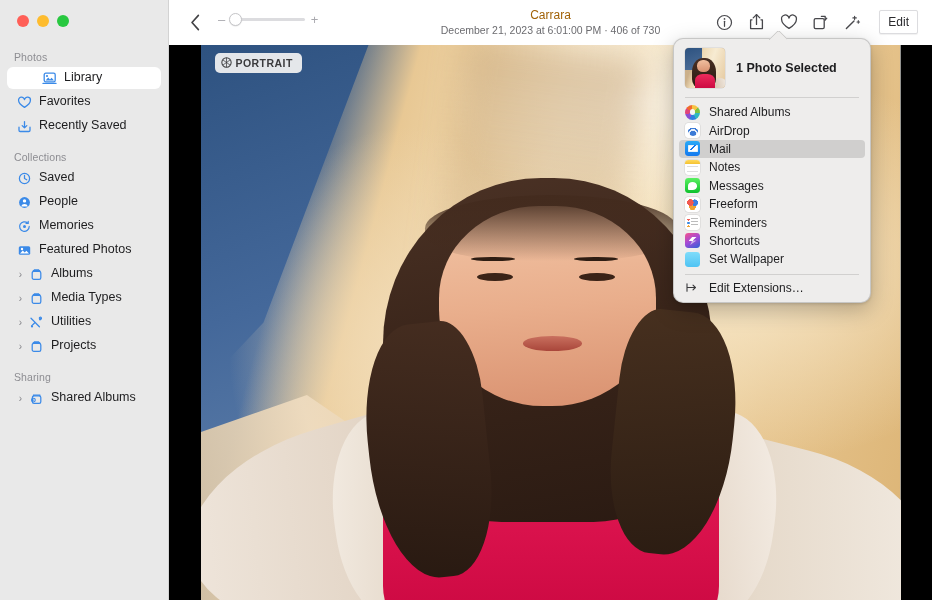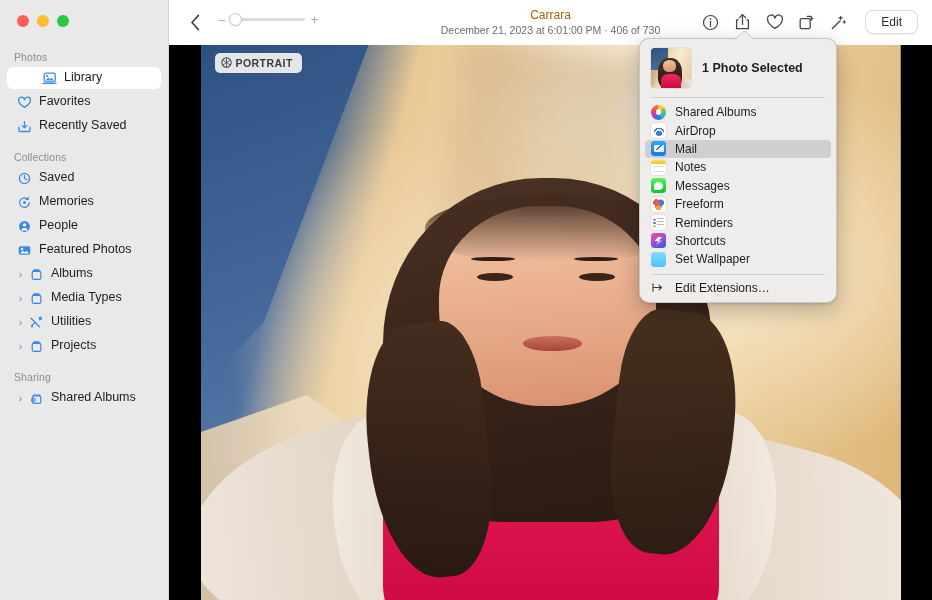--- a/index.html
+++ b/index.html
@@ -98,22 +98,22 @@
     position:absolute; right:14px; top:9px;
     display:flex; align-items:center; gap:3px;
   }
   .tbtn{
     width:29px; height:26px; border-radius:5px;
     display:flex; align-items:center; justify-content:center;
     color:#48484c;
   }
   #edit-button{
     margin-left:9px;
-    height:24px; padding:0 15px;
-    border:1px solid #dcdcdf; border-radius:8px;
+    height:24px; padding:0 8px;
+    border:1px solid #dcdcdf; border-radius:2px;
     background:#ffffff;
     font-size:12px; color:#2a2a2d;
     display:flex; align-items:center;
     box-shadow:0 0.5px 1px rgba(0,0,0,0.06);
   }
 
   
   #photo-area{
     position:absolute; left:169px; top:45px; right:0; bottom:0;
     background:#000000;
@@ -251,21 +251,21 @@
     background:rgba(243,243,243,0.92);
     border-radius:5px;
     display:flex; align-items:center; gap:4px;
     font-size:10.5px; font-weight:700; letter-spacing:0.45px;
     color:#3a3a3c;
     z-index:4;
   }
 
   
   #share-popover{
-    position:absolute; left:639px; top:38px;
+    position:absolute; left:673px; top:38px;
     width:198px;
     background:#eeedec;
     border-radius:10px;
     border:0.5px solid rgba(0,0,0,0.16);
     box-shadow:0 7px 22px rgba(0,0,0,0.25), 0 1px 3px rgba(0,0,0,0.14);
     z-index:30;
     padding:0;
   }
   #popover-arrow{
     position:absolute; top:-8px; left:95px;
@@ -456,38 +456,38 @@
               <path d="M7.5 3.4v3.1l2.2 1.3" fill="none" stroke="#3b8ae8" stroke-width="1.25" stroke-linecap="round"></path>
             </svg>
         </span>
         <span class="lbl">Saved</span>
       </div>
 
       <div class="srow">
         <span class="nodisc"></span>
         <span class="ico">
           <svg width="15" height="13" viewBox="0 0 15 13">
+              <circle cx="7.5" cy="6.5" r="5.4" fill="#3b8ae8"></circle>
+              <circle cx="7.5" cy="4.9" r="1.7" fill="#ffffff"></circle>
+              <path d="M4.1 10.4a3.6 3.6 0 0 1 6.8 0z" fill="#ffffff"></path>
+            </svg>
+        </span>
+        <span class="lbl">People</span>
+      </div>
+
+      <div class="srow">
+        <span class="nodisc"></span>
+        <span class="ico">
+          <svg width="15" height="13" viewBox="0 0 15 13">
               <path d="M12.2 6.5a4.8 4.8 0 1 1-1.5-3.4" fill="none" stroke="#3b8ae8" stroke-width="1.25" stroke-linecap="round"></path>
               <path d="M11.2 1.3v2.1H9.1" fill="none" stroke="#3b8ae8" stroke-width="1.25" stroke-linecap="round" stroke-linejoin="round"></path>
               <circle cx="7.5" cy="6.5" r="1.5" fill="#3b8ae8"></circle>
             </svg>
         </span>
         <span class="lbl">Memories</span>
-      </div>
-
-      <div class="srow">
-        <span class="nodisc"></span>
-        <span class="ico">
-          <svg width="15" height="13" viewBox="0 0 15 13">
-              <circle cx="7.5" cy="6.5" r="5.4" fill="#3b8ae8"></circle>
-              <circle cx="7.5" cy="4.9" r="1.7" fill="#ffffff"></circle>
-              <path d="M4.1 10.4a3.6 3.6 0 0 1 6.8 0z" fill="#ffffff"></path>
-            </svg>
-        </span>
-        <span class="lbl">People</span>
       </div>
 
 
       <div class="srow">
         <span class="nodisc"></span>
         <span class="ico">
           <svg width="15" height="13" viewBox="0 0 15 13">
               <rect x="1.8" y="2.2" width="11.4" height="8.6" rx="1.6" fill="#3b8ae8"></rect>
               <circle cx="5" cy="5" r="1.2" fill="#ffffff"></circle>
               <path d="M3 9.6l2.8-3.1 1.9 2.1 1.7-1.9 2.6 2.9z" fill="#ffffff"></path>

